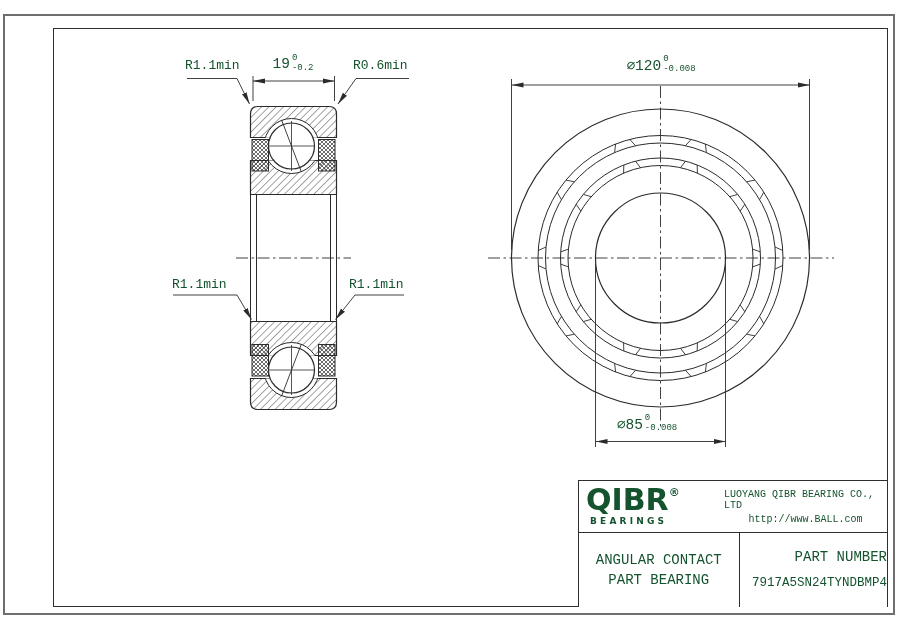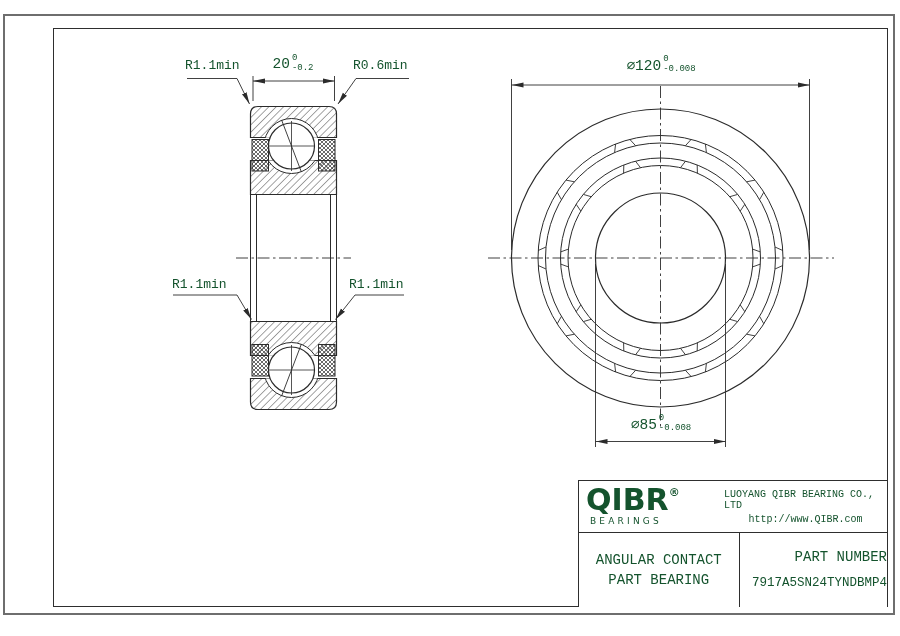--- a/index.html
+++ b/index.html
@@ -21,21 +21,21 @@
   
   .tblock{position:absolute;left:578px;top:480px;width:309px;height:126.5px;
           border-left:1.6px solid #2e2e2e;border-top:1.6px solid #2e2e2e;
           box-sizing:border-box;display:flex;flex-direction:column;background:#fff;}
   .trow1{height:51px;border-bottom:1.6px solid #2e2e2e;display:flex;flex:none;}
   .trow2{flex:1;display:flex;}
   .logo-cell{width:138px;flex:none;position:relative;padding-left:7px;}
   .logo-main{font-family:"DejaVu Sans","Liberation Sans",sans-serif;font-weight:800;
              font-size:30px;line-height:1;letter-spacing:0px;margin-top:4px;display:inline-block;}
   .logo-reg{font-family:"DejaVu Sans",sans-serif;font-size:11px;vertical-align:14px;font-weight:600;}
-  .logo-sub{font-family:"DejaVu Sans","Liberation Sans",sans-serif;font-weight:400;
+  .logo-sub{font-family:"DejaVu Sans","Liberation Sans",sans-serif;font-weight:700;
             font-size:9px;letter-spacing:3.2px;margin-top:1px;margin-left:4px;}
   .company-cell{flex:1;display:flex;flex-direction:column;justify-content:center;
                 align-items:center;gap:3px;font-size:10px;}
   .product-cell{width:160.5px;flex:none;border-right:1.6px solid #2e2e2e;box-sizing:border-box;
                 display:flex;flex-direction:column;justify-content:center;align-items:center;
                 gap:4px;font-size:14px;}
   .part-cell{flex:1;display:flex;flex-direction:column;justify-content:center;
              align-items:flex-end;gap:11px;}
   .part-label{font-size:14px;}
   .part-number{font-size:12.5px;}
@@ -184,54 +184,54 @@
       </g>
     </g>
   </svg>
 
   <span class="lbl" style="left:185px;top:58px;">R1.1min</span>
   <span class="lbl" style="left:353px;top:58px;">R0.6min</span>
   <span class="lbl" style="left:172px;top:277px;">R1.1min</span>
   <span class="lbl" style="left:349px;top:277px;">R1.1min</span>
 
   <div class="dim" style="left:293px;top:55px;">
-    <span class="val">20</span>
+    <span class="val">19</span>
     <span class="tol">
       <span>0</span>
       <span>-0.2</span>
     </span>
   </div>
 
   <div class="dim" style="left:661px;top:56px;">
     <span class="val">∅120</span>
     <span class="tol">
       <span>0</span>
       <span>-0.008</span>
     </span>
   </div>
 
-  <div class="dim" style="left:661px;top:415px;">
+  <div class="dim" style="left:647px;top:415px;">
     <span class="val">∅85</span>
     <span class="tol">
       <span>0</span>
       <span>-0.008</span>
     </span>
   </div>
 
   <div class="tblock">
     <div class="trow1">
       <div class="logo-cell">
         <span>
           <span class="logo-main">QIBR</span><span class="logo-reg">®</span>
         </span>
         <div class="logo-sub">BEARINGS</div>
       </div>
       <div class="company-cell">
         <span>LUOYANG QIBR BEARING CO., LTD</span>
-        <span>http://www.QIBR.com</span>
+        <span>http://www.BALL.com</span>
       </div>
     </div>
     <div class="trow2">
       <div class="product-cell">
         <span>ANGULAR CONTACT</span>
         <span>PART BEARING</span>
       </div>
       <div class="part-cell">
         <span class="part-label">PART NUMBER</span>
         <span class="part-number">7917A5SN24TYNDBMP4</span>

